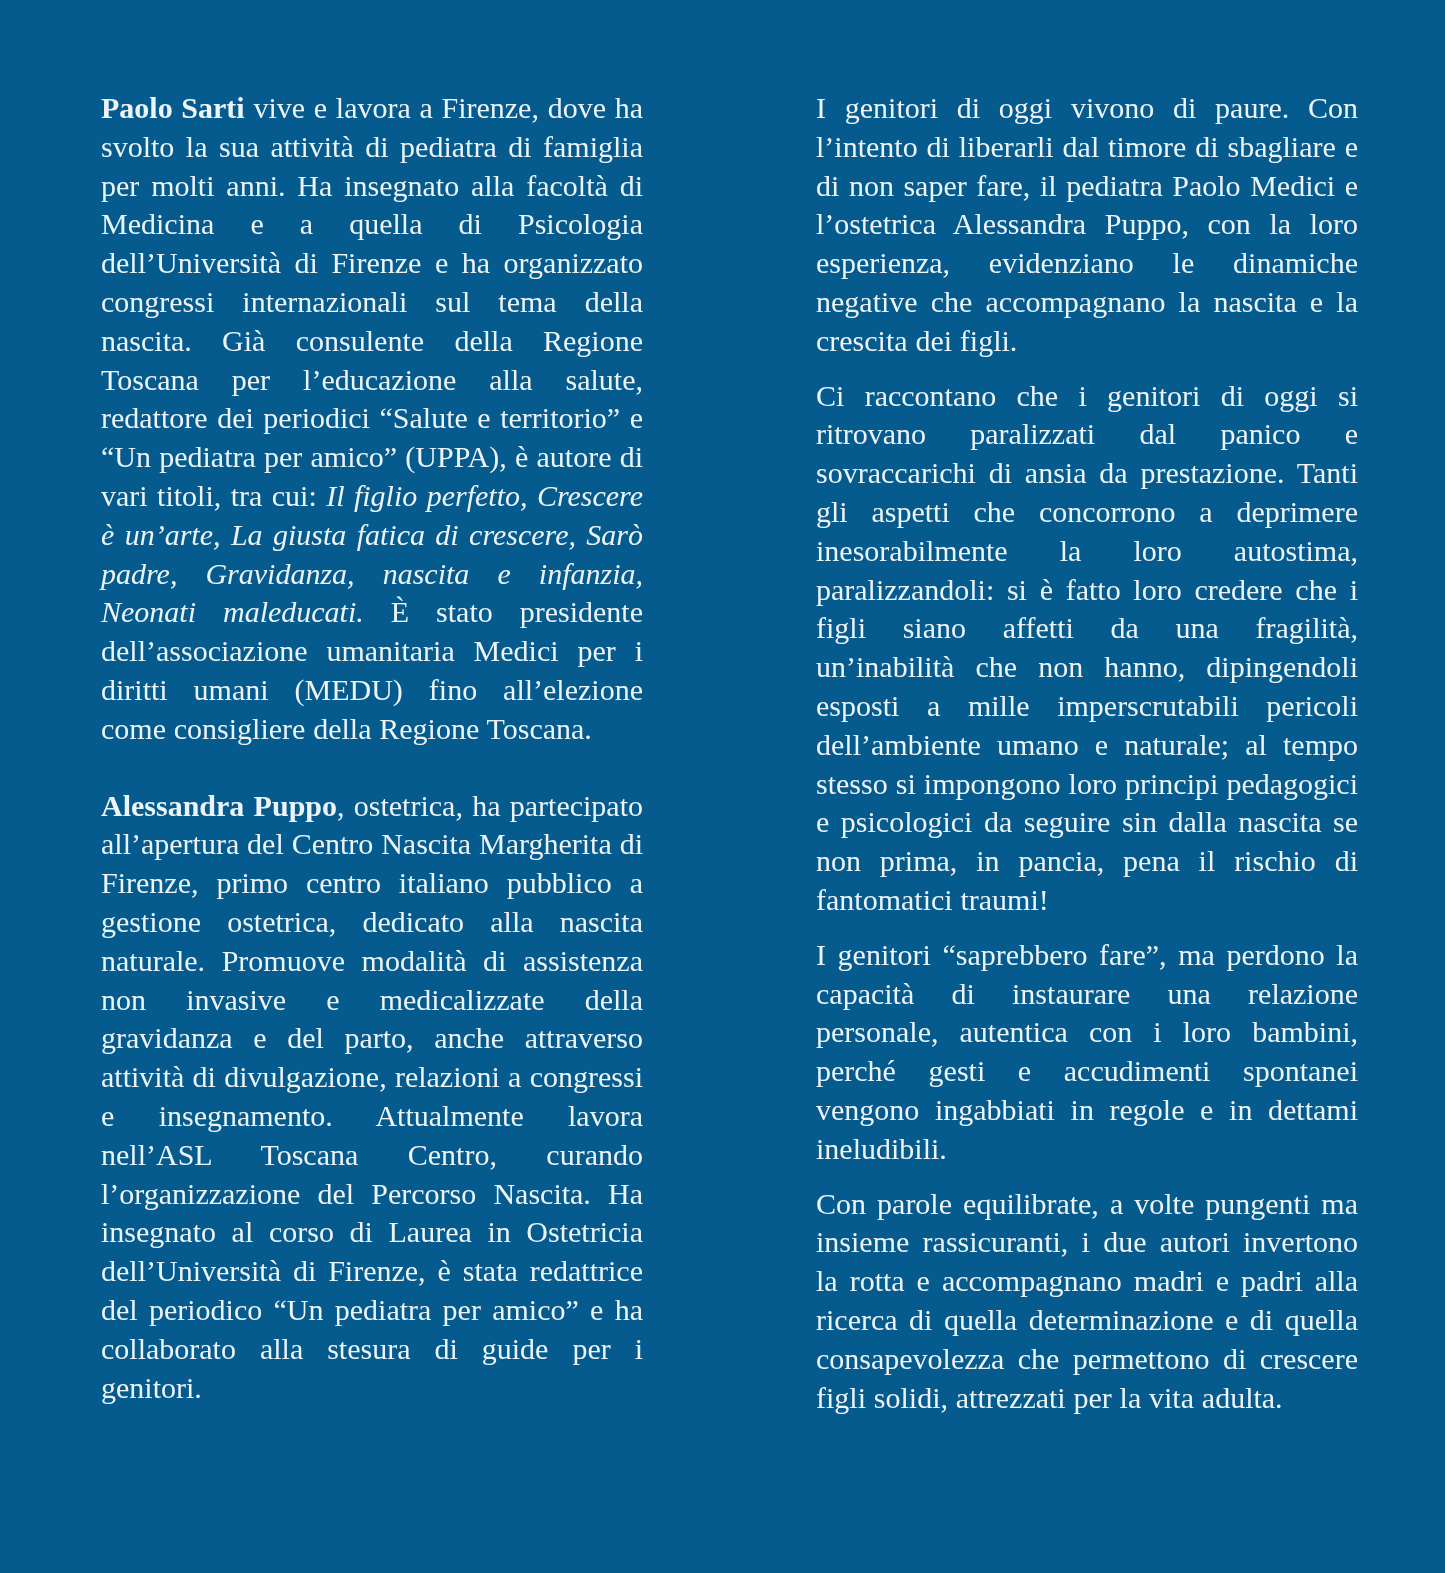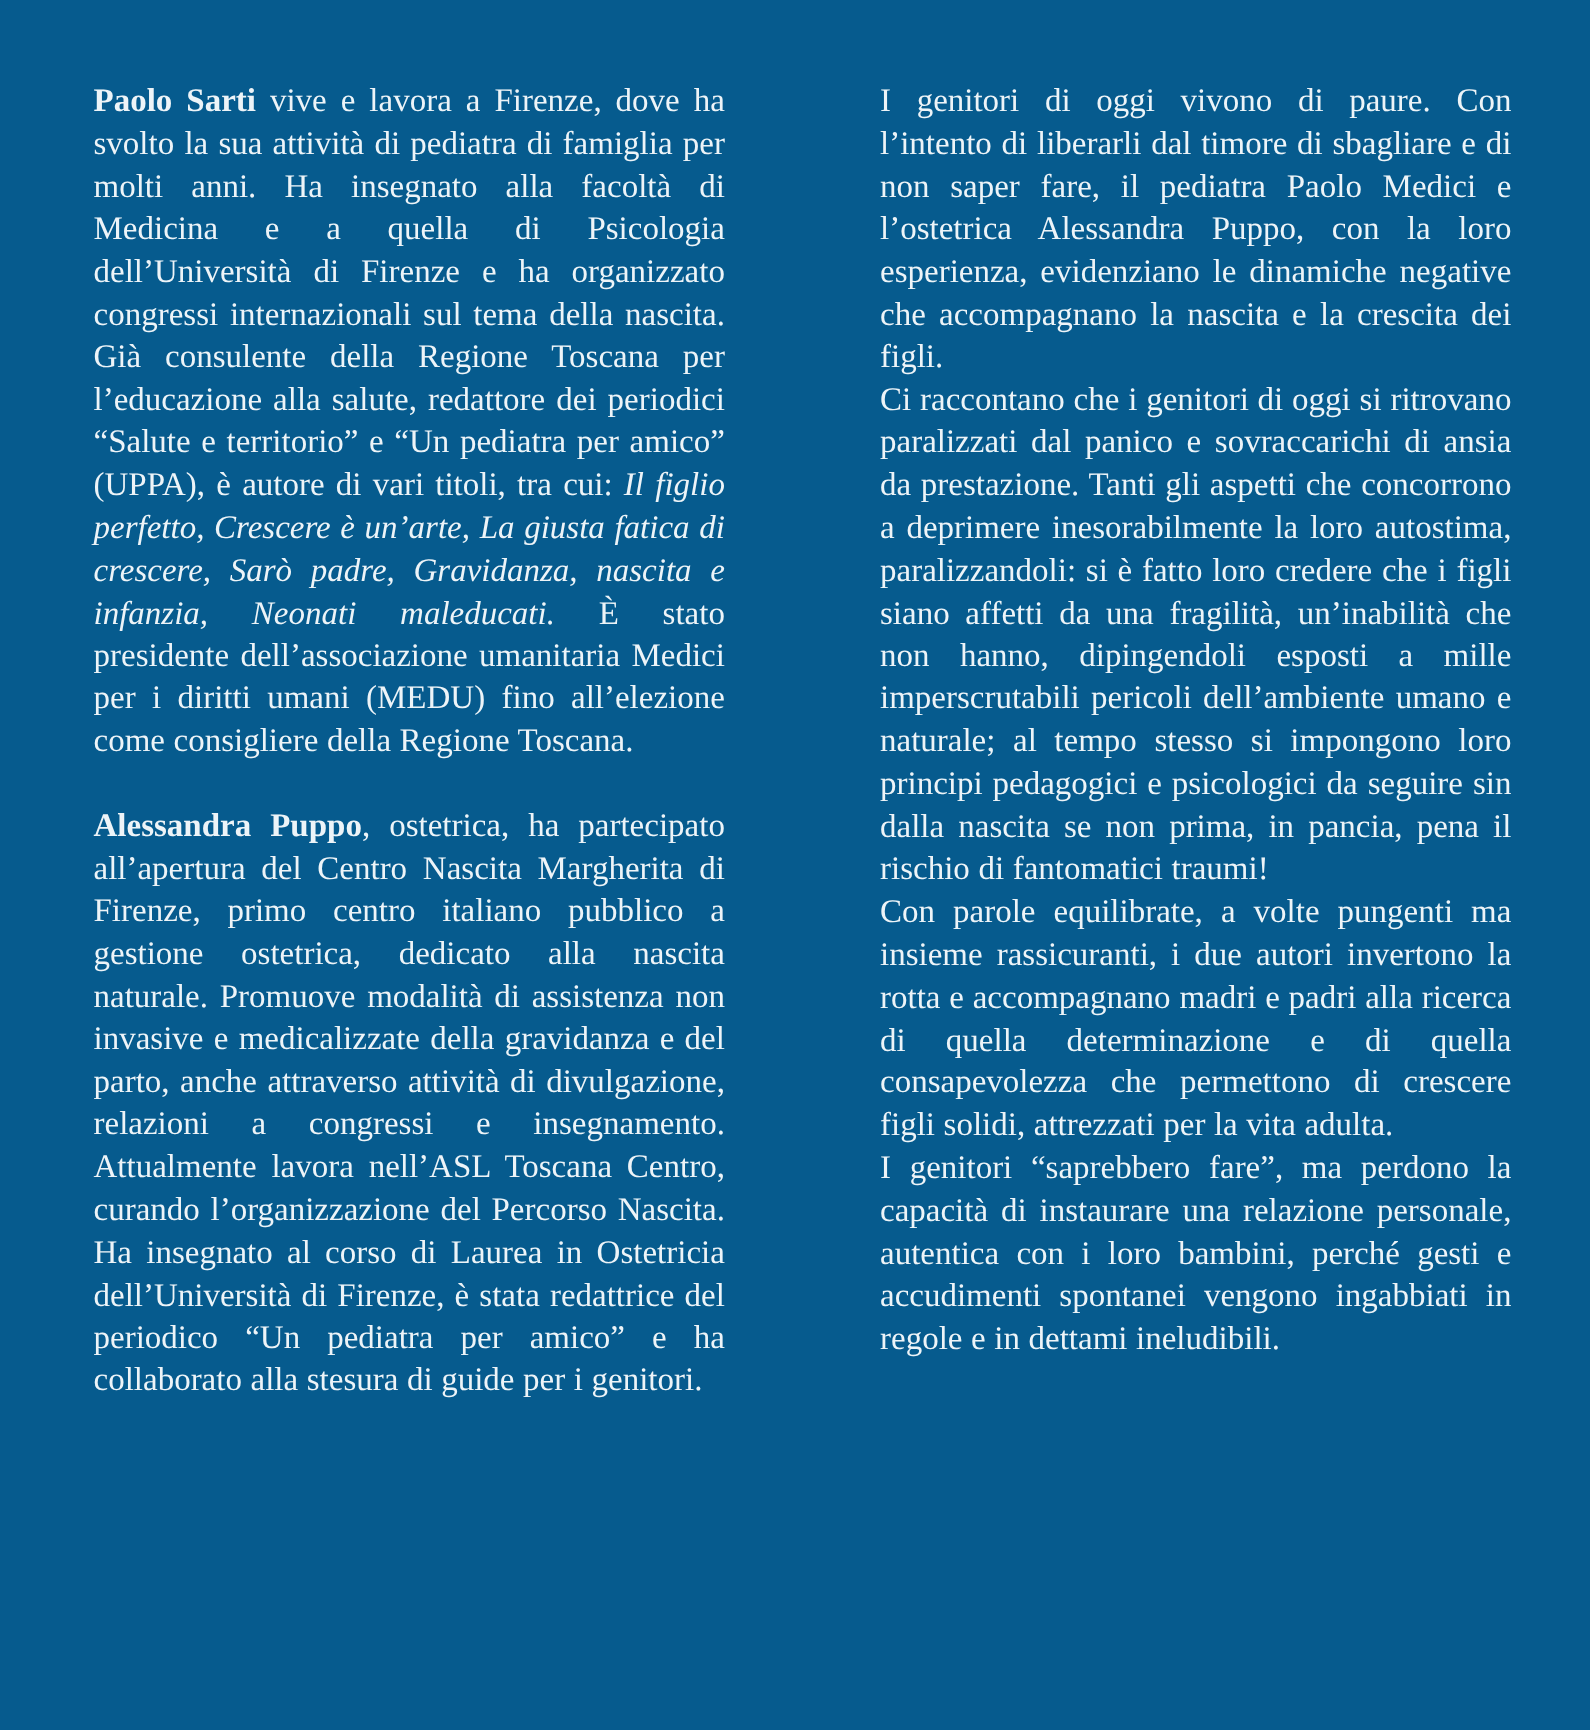--- a/index.html
+++ b/index.html
@@ -28,21 +28,21 @@
   .column {
     width: 574px;
     font-size: 30px;
     line-height: 38.8px;
     text-align: justify;
     hyphens: auto;
     -webkit-hyphens: auto;
     word-spacing: 0.01em;
   }
   .para {
-    margin: 0;
+    margin: 16px;
   }
   .column-left .para + .para {
     margin-top: 38px;
   }
   .bold { font-weight: bold; }
   .italic { font-style: italic; }
   .footer {
     position: absolute;
     left: 85px;
     top: 1576px;
@@ -57,18 +57,18 @@
 
 <div class="page">
   <div class="columns">
     <div class="column column-left">
         <p class="para"><span class="bold">Paolo Sarti</span><span> vive e lavora a Firenze, dove ha svolto la sua attività di pediatra di famiglia per molti anni. Ha insegnato alla facoltà di Medicina e a quella di Psicologia dell’Università di Firenze e ha organizzato congressi internazionali sul tema della nascita. Già consulente della Regione Toscana per l’educazione alla salute, redattore dei periodici “Salute e territorio” e “Un pediatra per amico” (UPPA), è autore di vari titoli, tra cui: </span><span class="italic">Il figlio perfetto, Crescere è un’arte, La giusta fatica di crescere, Sarò padre, Gravidanza, nascita e infanzia, Neonati maleducati.</span><span> È stato presidente dell’associazione umanitaria Medici per i diritti umani (MEDU) fino all’elezione come consigliere della Regione Toscana.</span></p>
         <p class="para"><span class="bold">Alessandra Puppo</span><span>, ostetrica, ha partecipato all’apertura del Centro Nascita Margherita di Firenze, primo centro italiano pubblico a gestione ostetrica, dedicato alla nascita naturale. Promuove modalità di assistenza non invasive e medicalizzate della gravidanza e del parto, anche attraverso attività di divulgazione, relazioni a congressi e insegnamento. Attualmente lavora nell’ASL Toscana Centro, curando l’organizzazione del Percorso Nascita. Ha insegnato al corso di Laurea in Ostetricia dell’Università di Firenze, è stata redattrice del periodico “Un pediatra per amico” e ha collaborato alla stesura di guide per i genitori.</span></p>
       </div>
     <div class="column column-right">
         <p class="para"><span>I genitori di oggi vivono di paure. Con l’intento di liberarli dal timore di sbagliare e di non saper fare, il pediatra Paolo Medici e l’ostetrica Alessandra Puppo, con la loro esperienza, evidenziano le dinamiche negative che accompagnano la nascita e la crescita dei figli.</span></p>
         <p class="para"><span>Ci raccontano che i genitori di oggi si ritrovano paralizzati dal panico e sovraccarichi di ansia da prestazione. Tanti gli aspetti che concorrono a deprimere inesorabilmente la loro autostima, paralizzandoli: si è fatto loro credere che i figli siano affetti da una fragilità, un’inabilità che non hanno, dipingendoli esposti a mille imperscrutabili pericoli dell’ambiente umano e naturale; al tempo stesso si impongono loro principi pedagogici e psicologici da seguire sin dalla nascita se non prima, in pancia, pena il rischio di fantomatici traumi!</span></p>
+        <p class="para"><span>I genitori “saprebbero fare”, ma perdono la capacità di instaurare una relazione personale, autentica con i loro bambini, perché gesti e accudimenti spontanei vengono ingabbiati in regole e in dettami ineludibili.</span></p>
         <p class="para"><span>Con parole equilibrate, a volte pungenti ma insieme rassicuranti, i due autori invertono la rotta e accompagnano madri e padri alla ricerca di quella determinazione e di quella consapevolezza che permettono di crescere figli solidi, attrezzati per la vita adulta.</span></p>
-        <p class="para"><span>I genitori “saprebbero fare”, ma perdono la capacità di instaurare una relazione personale, autentica con i loro bambini, perché gesti e accudimenti spontanei vengono ingabbiati in regole e in dettami ineludibili.</span></p>
       </div>
   </div>
   <div class="footer">Immagine di copertina: © Nick Fedirko / stock.adobe.com</div>
 </div>
 
 </body></html>

